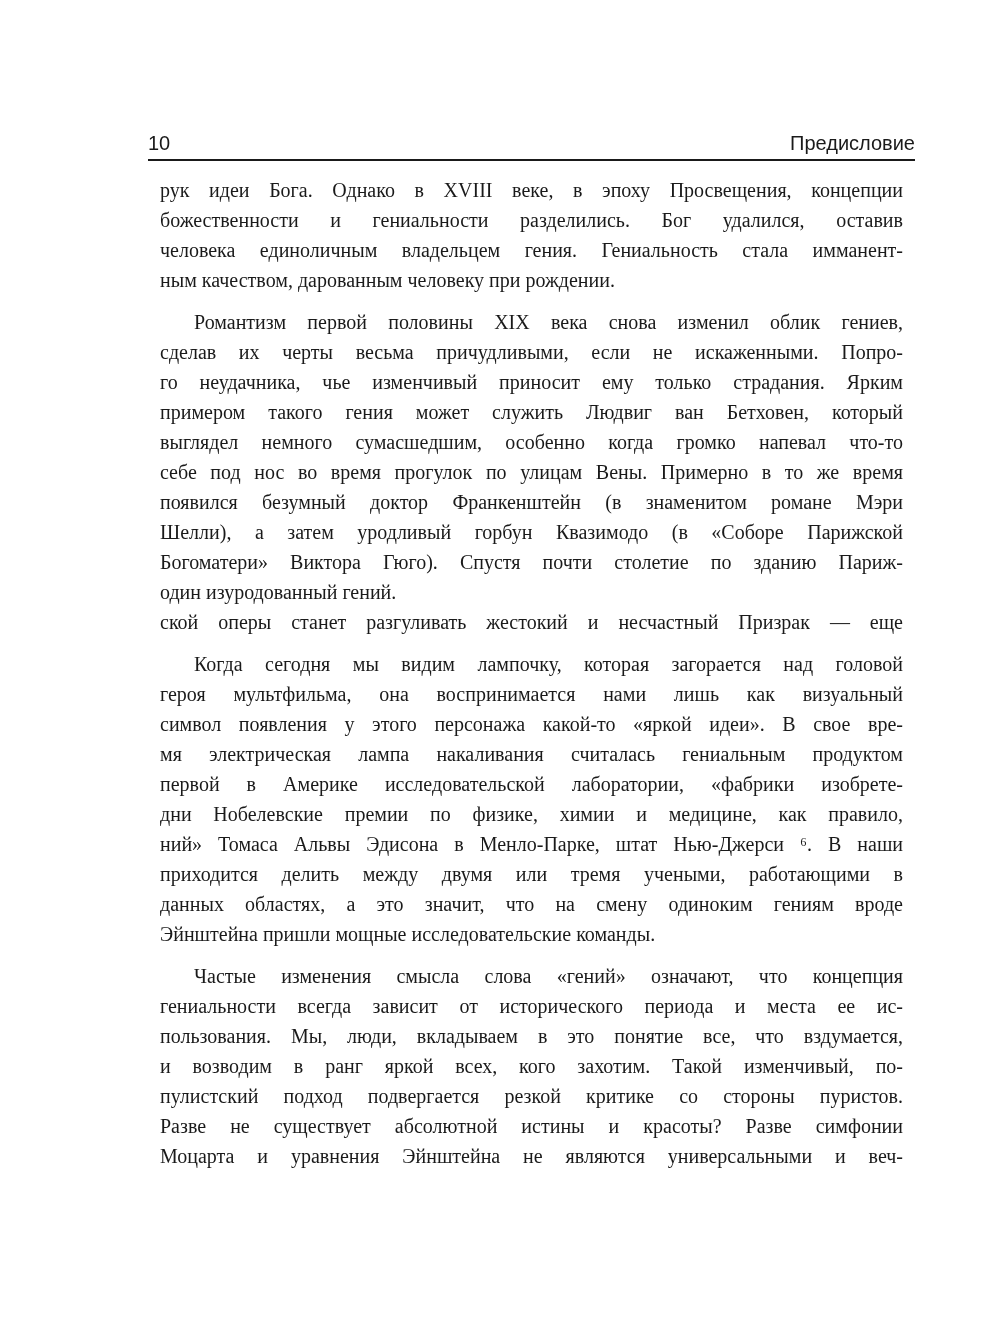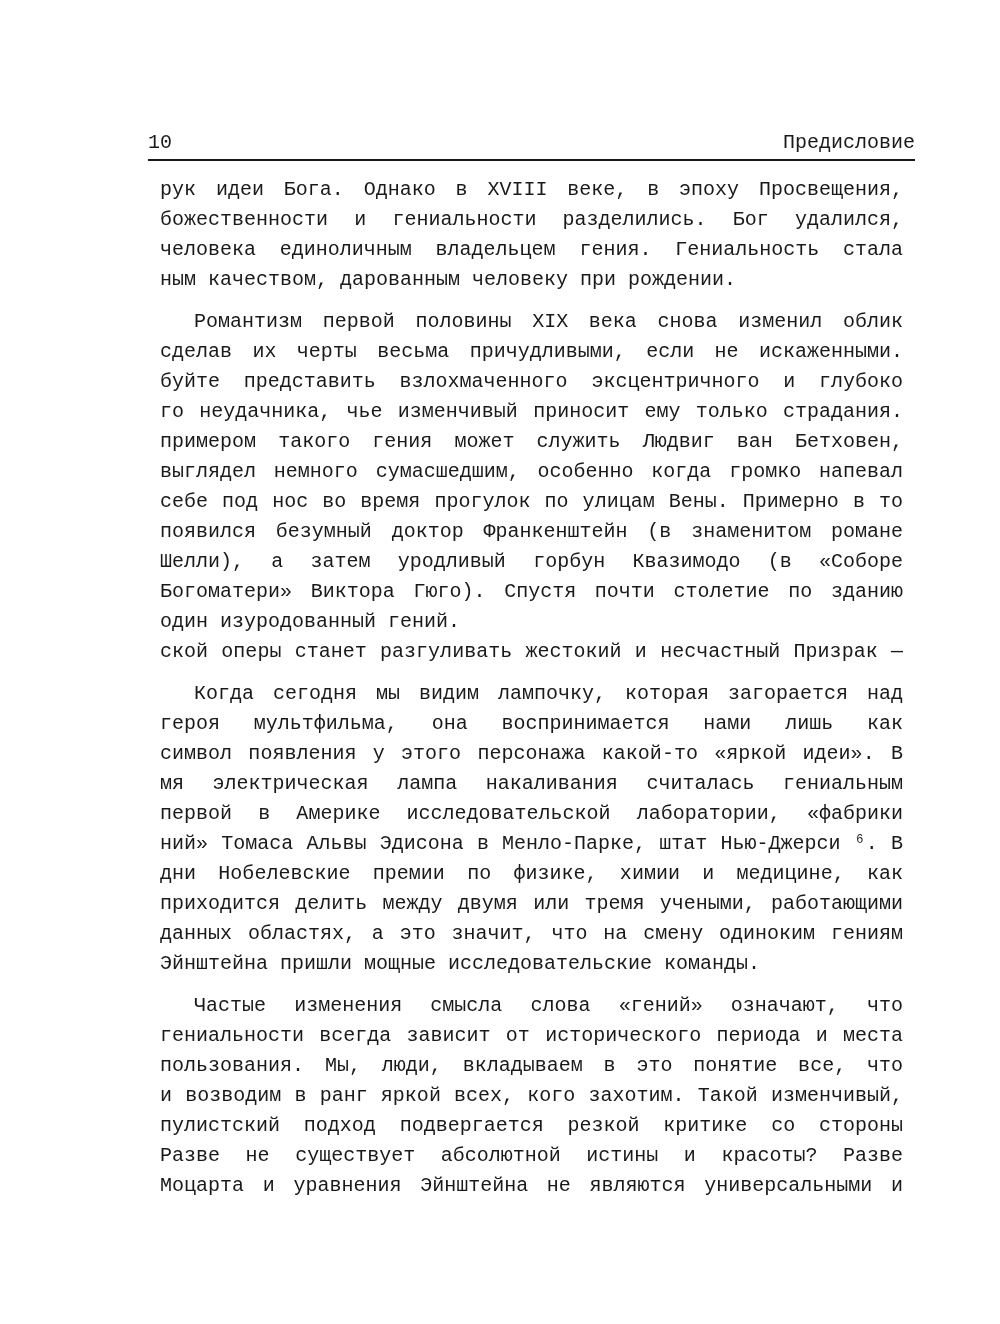--- a/index.html
+++ b/index.html
@@ -1,19 +1,19 @@
 <!DOCTYPE html>
 <html style="--text-color: #1a1a1a; --page-bg: #ffffff;"><head>
 <meta charset="utf-8">
 <style>
   :root {
     --text-color: #1a1a1a;
     --page-bg: #ffffff;
   }
-  * { margin: 0; padding: 0; box-sizing: border-box; font-family: Liberation Mono, monospace; }
+  * { margin: 0; padding: 0; box-sizing: border-box; }
   html, body { background: #ffffff; }
   .page {
     position: relative;
     width: 1000px;
     height: 1324px;
     background: var(--page-bg, #ffffff);
     overflow: hidden;
   }
   .content {
     position: absolute;
@@ -72,39 +72,38 @@
     <div class="text-block" id="text-block">
         <div class="paragraph">
           <div class="line">рук идеи Бога. Однако в XVIII веке, в эпоху Просвещения, концепции</div>
           <div class="line">божественности и гениальности разделились. Бог удалился, оставив</div>
           <div class="line">человека единоличным владельцем гения. Гениальность стала имманент-</div>
           <div class="line endline">ным качеством, дарованным человеку при рождении.</div>
         </div>
         <div class="paragraph">
           <div class="line indent">Романтизм первой половины XIX века снова изменил облик гениев,</div>
           <div class="line">сделав их черты весьма причудливыми, если не искаженными. Попро-</div>
-          <div class="line">буйте представить взлохмаченного эксцентричного и глубоко одиноко-</div>
           <div class="line">го неудачника, чье изменчивый приносит ему только страдания. Ярким</div>
           <div class="line">примером такого гения может служить Людвиг ван Бетховен, который</div>
           <div class="line">выглядел немного сумасшедшим, особенно когда громко напевал что-то</div>
           <div class="line">себе под нос во время прогулок по улицам Вены. Примерно в то же время</div>
           <div class="line">появился безумный доктор Франкенштейн (в знаменитом романе Мэри</div>
           <div class="line">Шелли), а затем уродливый горбун Квазимодо (в «Соборе Парижской</div>
           <div class="line">Богоматери» Виктора Гюго). Спустя почти столетие по зданию Париж-</div>
           <div class="line endline">один изуродованный гений.</div>
           <div class="line">ской оперы станет разгуливать жестокий и несчастный Призрак — еще</div>
         </div>
         <div class="paragraph">
           <div class="line indent">Когда сегодня мы видим лампочку, которая загорается над головой</div>
           <div class="line">героя мультфильма, она воспринимается нами лишь как визуальный</div>
           <div class="line">символ появления у этого персонажа какой-то «яркой идеи». В свое вре-</div>
           <div class="line">мя электрическая лампа накаливания считалась гениальным продуктом</div>
           <div class="line">первой в Америке исследовательской лаборатории, «фабрики изобрете-</div>
+          <div class="line">дни Нобелевские премии по физике, химии и медицине, как правило,</div>
           <div class="line">ний» Томаса Альвы Эдисона в Менло-Парке, штат Нью-Джерси ⁶. В наши</div>
-          <div class="line">дни Нобелевские премии по физике, химии и медицине, как правило,</div>
           <div class="line">приходится делить между двумя или тремя учеными, работающими в</div>
           <div class="line">данных областях, а это значит, что на смену одиноким гениям вроде</div>
           <div class="line endline">Эйнштейна пришли мощные исследовательские команды.</div>
         </div>
         <div class="paragraph">
           <div class="line indent">Частые изменения смысла слова «гений» означают, что концепция</div>
           <div class="line">гениальности всегда зависит от исторического периода и места ее ис-</div>
           <div class="line">пользования. Мы, люди, вкладываем в это понятие все, что вздумается,</div>
           <div class="line">и возводим в ранг яркой всех, кого захотим. Такой изменчивый, по-</div>
           <div class="line">пулистский подход подвергается резкой критике со стороны пуристов.</div>

